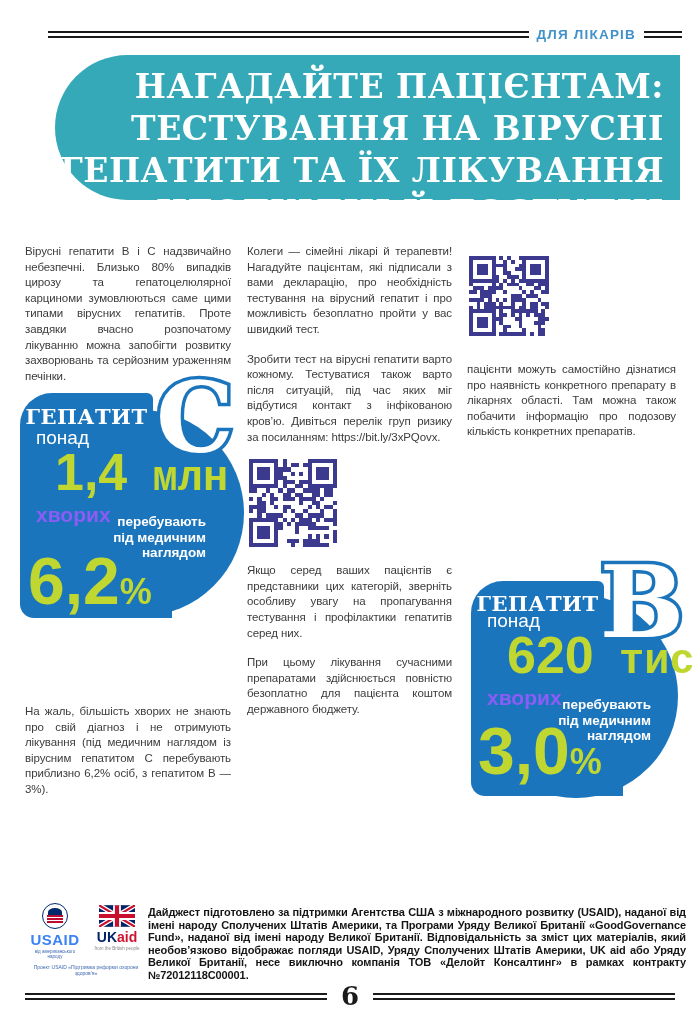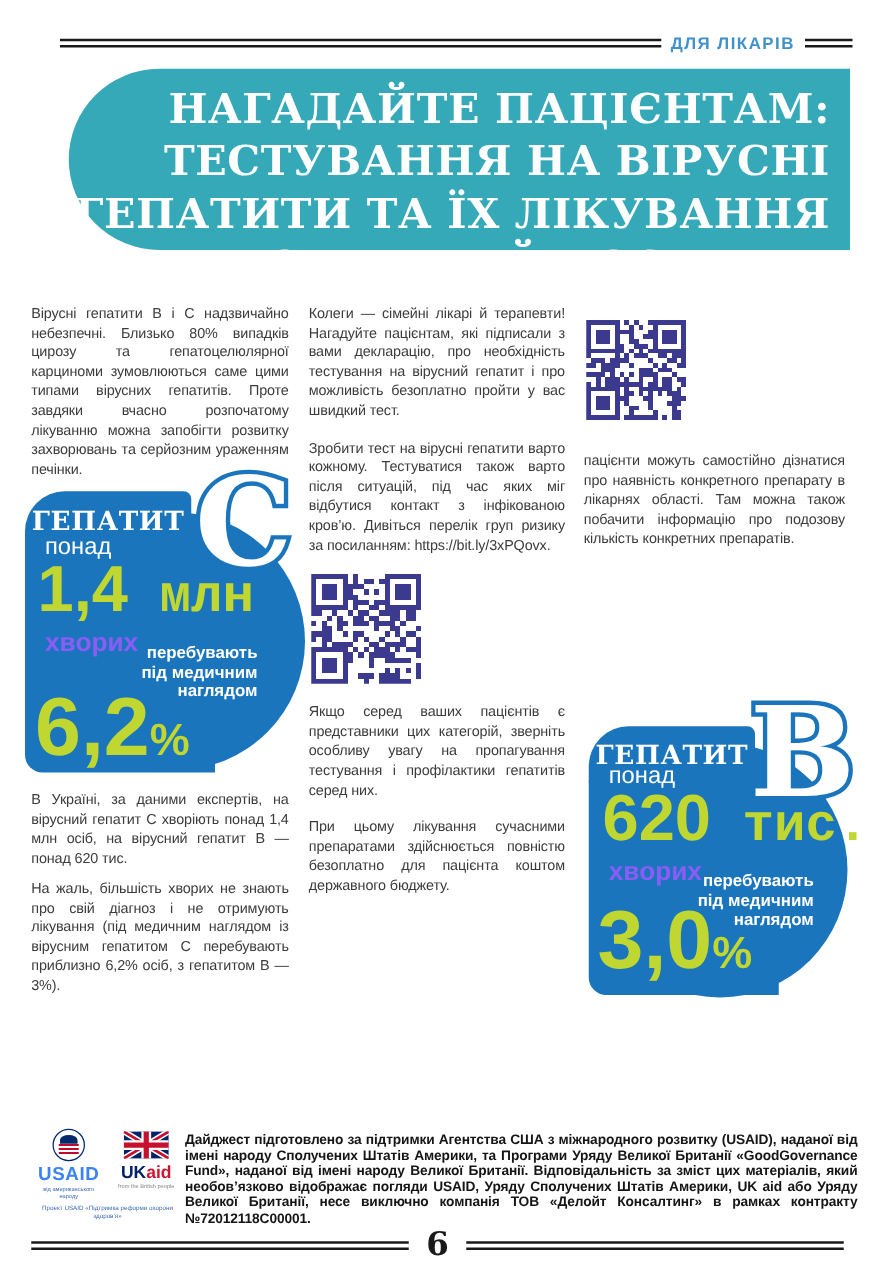--- a/index.html
+++ b/index.html
@@ -40,21 +40,21 @@
     position:absolute; background:#1b75bc; border-radius:32px 6px 0 0;
     color:#fff; font-family:"DejaVu Serif", serif; font-weight:bold;
     font-size:21px; letter-spacing:0.5px; text-align:center; z-index:2;
   }
   .blob-rect { position:absolute; background:#1b75bc; border-radius:0 0 0 14px; z-index:1; }
   .blob-bulge { position:absolute; background:#1b75bc; border-radius:50%; z-index:1; }
   .big-letter { position:absolute; z-index:3; }
   .ib { position:absolute; z-index:4; white-space:nowrap; }
   .ib-over { color:#fff; font-size:19px; }
   .ib-num { color:#bfd730; font-weight:bold; line-height:1; }
-  .ib-num .digits { font-size:52px; font-family:"Liberation Sans", sans-serif; }
+  .ib-num .digits { font-size:52px; font-family:"Liberation Sans", sans-serif;margin-left:25px; }
   .ib-num .unit { font-size:42px; font-family:Liberation Mono, monospace; }
   .ib-patients { color:#8b5cf6; font-weight:bold; font-size:21px; }
   .ib-care { color:#fff; font-weight:bold; font-size:13.5px; line-height:15.5px; text-align:right; white-space:normal; }
   .ib-pct { color:#bfd730; font-weight:bold; line-height:1; }
   .ib-pct .digits { font-size:66px; }
   .ib-pct .sign { font-size:36px; }
   
   .footer-logos { position:absolute; left:30px; top:903px; width:112px; }
   .logo-row { display:flex; gap:12px; align-items:flex-start; }
   .logo-block { width:50px; text-align:center; }
@@ -91,21 +91,20 @@
   <div class="title-box">
     <div>НАГАДАЙТЕ ПАЦІЄНТАМ:</div>
     <div>ТЕСТУВАННЯ НА ВІРУСНІ</div>
     <div>ГЕПАТИТИ ТА ЇХ ЛІКУВАННЯ</div>
     <div>НЕОБХІДНІ Й ДОСТУПНІ</div>
   </div>
 
   <div class="col col1">
     <p class="bodytext">Вірусні гепатити В і С надзвичайно небезпечні. Близько 80% випадків цирозу та гепатоцелюлярної карциноми зумовлюються саме цими типами вірусних гепатитів. Проте завдяки вчасно розпочатому лікуванню можна запобігти розвитку захворювань та серйозним ураженням печінки.</p>
   </div>
-  <p class="bodytext abs-p" style="top:633px;">В Україні, за даними експертів, на вірусний гепатит С хворіють понад 1,4 млн осіб, на вірусний гепатит В — понад 620 тис.</p>
   <p class="bodytext abs-p" style="top:704px;">На жаль, більшість хворих не знають про свій діагноз і не отримують лікування (під медичним наглядом із вірусним гепатитом С перебувають приблизно 6,2% осіб, з гепатитом В — 3%).</p>
 
   <div class="col col2">
     <p class="bodytext">Колеги — сімейні лікарі й терапевти! Нагадуйте пацієнтам, які підписали з вами декларацію, про необхідність тестування на вірусний гепатит і про можливість безоплатно пройти у вас швидкий тест.</p>
     <p class="bodytext"><span>Зробити тест на вірусні гепатити варто кожному. Тестуватися також варто після ситуацій, під час яких міг відбутися контакт з інфікованою кров’ю. Дивіться перелік груп ризику за посиланням: </span><span class="plain-link">https://bit.ly/3xPQovx</span><span>.</span></p>
     <svg class="qr" id="qr1" width="88" height="88" viewBox="0 0 21 21" shape-rendering="crispEdges">
         <rect x="0" y="0" width="7" height="7" fill="#3b3a8f"></rect>
         <rect x="1" y="1" width="5" height="5" fill="#fff"></rect>
         <rect x="2" y="2" width="3" height="3" fill="#3b3a8f"></rect>
         <rect x="14" y="0" width="7" height="7" fill="#3b3a8f"></rect>

